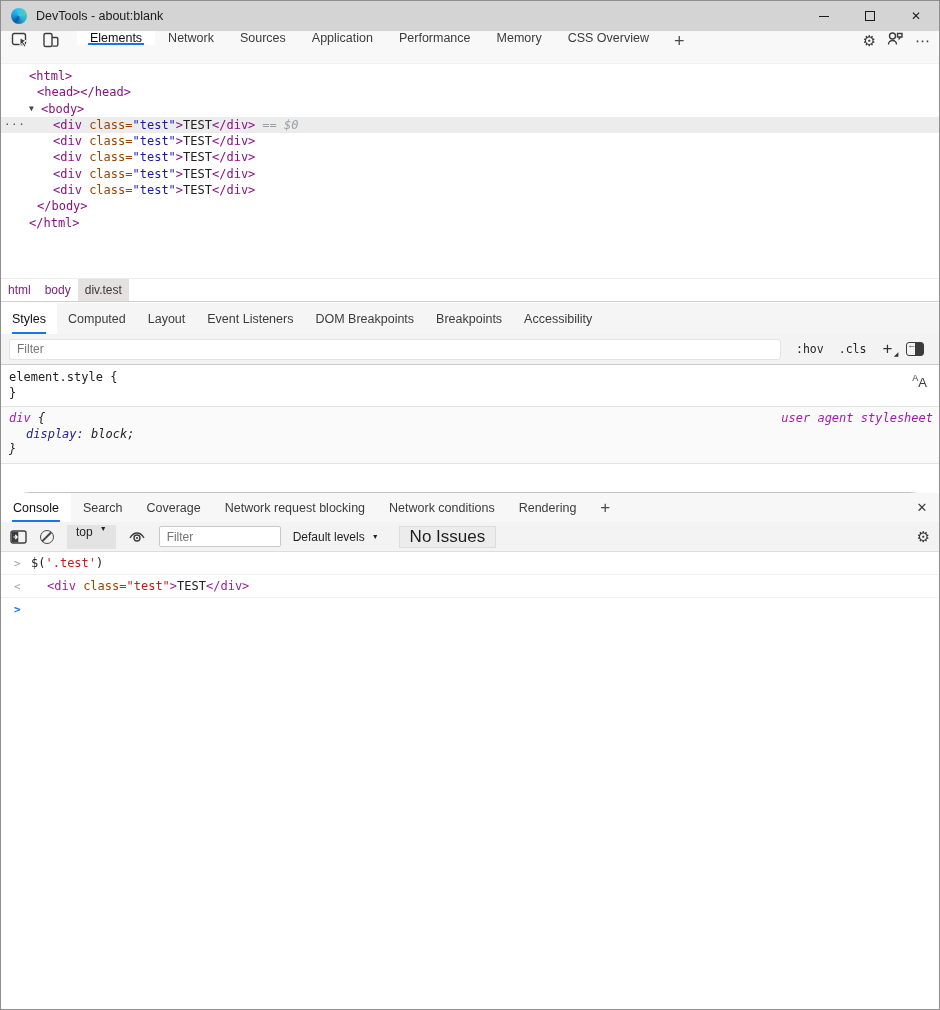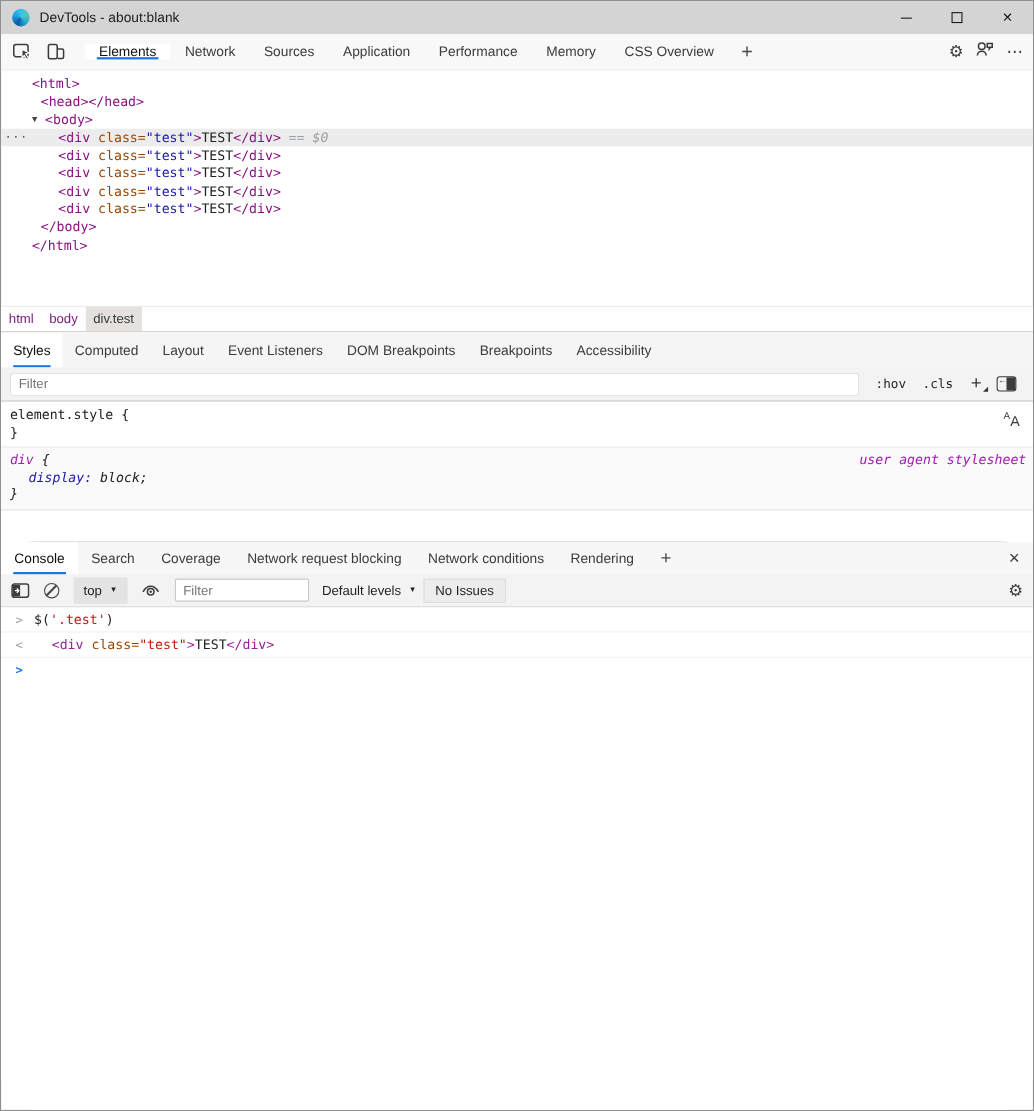--- a/index.html
+++ b/index.html
@@ -12,21 +12,21 @@
   .logo { width: 16px; height: 16px; border-radius: 50%; margin: 0 9px 0 10px;
           background: conic-gradient(from 210deg, #0c59a4, #1b9de2, #35c1f1, #52c9b2, #28a8d8, #0c59a4); }
   .title { font-size: 12.5px; color: #1b1b1b; }
   .win-controls { margin-left: auto; display: flex; height: 100%; }
   .win-btn { width: 46px; display: flex; align-items: center; justify-content: center; color: #1a1a1a; }
   .min-glyph { width: 10px; height: 1px; background: #1a1a1a; }
   .max-glyph { width: 10px; height: 10px; border: 1px solid #1a1a1a; }
   .close-glyph { font-size: 12px; }
 
   
-  .main-toolbar { height: 33px; background: #f8f8f8; display: flex; align-items: center; border-bottom: 1px solid #efefef; }
+  .main-toolbar { height: 33px; background: #f8f8f8; display: flex; align-items: flex-start; border-bottom: 1px solid #efefef; }
   .icon-btn { display: flex; align-items: center; justify-content: center; }
   .tool-icon { width: 30px; }
   .tab { padding: 0 13px; display: flex; align-items: center; font-size: 12.5px; color: #3c3c3c; position: relative; }
   .tab.active { background: #fff; color: #101010; }
   .tab.active::after { content: ""; position: absolute; left: 11px; right: 11px; bottom: 0; height: 2.5px; background: #1a73e8; }
   .plus-btn { font-size: 18px; font-weight: 300; color: #4a4a4a; padding: 0 12px; display: flex; align-items: center; }
   .right-icons { margin-left: auto; display: flex; align-items: center; padding-right: 8px; }
   .right-icons > * { margin-left: 11px; }
   .gear { font-size: 15px; color: #3c3c3c; }
   .dots { font-size: 15px; color: #3c3c3c; letter-spacing: 1px; }
@@ -86,29 +86,29 @@
   .console-tabs { height: 29px; background: #f7f7f7; display: flex; align-items: stretch; }
   .console-tabs .tab { font-size: 12.5px; padding: 0 12px; }
   .drawer-close { margin-left: auto; width: 34px; display: flex; align-items: center; justify-content: center;
                   font-size: 13px; color: #3c3c3c; }
   .console-toolbar { height: 30px; background: #f3f3f3; border-bottom: 1px solid #dddddd;
                      display: flex; align-items: center; padding: 0 9px; }
   .ct-icon { display: flex; align-items: center; justify-content: center; margin-right: 13px; }
   .block-icon { width: 14px; height: 14px; border: 1.5px solid #4a4a4a; border-radius: 50%; position: relative; }
   .block-icon::after { content: ""; position: absolute; left: -1px; top: 5px; width: 13px; height: 1.5px;
                        background: #4a4a4a; transform: rotate(-45deg); }
-  .ctx-chip { background: #e3e3e3; height: 24px; display: flex; align-items: center; padding: 0 9px;
+  .ctx-chip { background: #e3e3e3; height: 24px; display: flex; align-items: flex-start; padding: 0 9px;
               font-size: 12px; color: #1f1f1f; margin-right: 12px; }
   .caret { font-size: 7px; color: #1f1f1f; margin-left: 7px; }
   .console-filter { width: 122px; height: 21px; border: 1px solid #c9c9c9; border-radius: 2px; font-size: 12px;
                     padding: 0 7px; color: #333; outline: none; font-family: "Liberation Sans", sans-serif; }
   .console-filter::placeholder { color: #767676; }
   .levels { font-size: 12px; color: #1f1f1f; display: flex; align-items: center; margin-left: 12px; }
-  .issues { background: #ececec; border: 1px solid #dddddd; height: 22px; padding: 0 10px; font-size: 12px;
-            color: #1f1f1f; display: flex; align-items: center; margin-left: 6px; }
+  .issues { background: #ececec; border: 1px solid #dddddd; height: 22px; padding: 0 10px; font-size: 17px;
+            color: #1f1f1f; display: flex; align-items: center; margin-left: 20px; }
   .toolbar-gear { margin-left: auto; font-size: 15px; color: #3c3c3c; }
   .console-out { font-family: "DejaVu Sans Mono", monospace; font-size: 12px; }
   .centry { position: relative; border-bottom: 1px solid #f0f0f0; padding: 4px 0 3px 30px; min-height: 15px;
             line-height: 15px; color: #202124; }
   .centry .chev { position: absolute; left: 13px; top: 4px; color: #9e9e9e; font-size: 11px; }
   .centry.result { padding-left: 46px; }
   .centry.prompt { border-bottom: none; padding: 5px 0 3px 30px; }
   .centry.prompt .chev { color: #1a73e8; font-weight: bold; }
 
   svg .st { stroke: #3c3c3c; fill: none; stroke-width: 1.4; }

